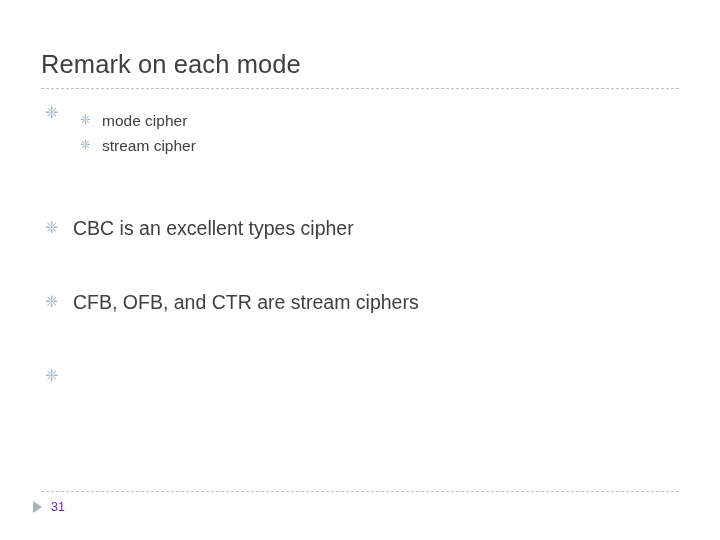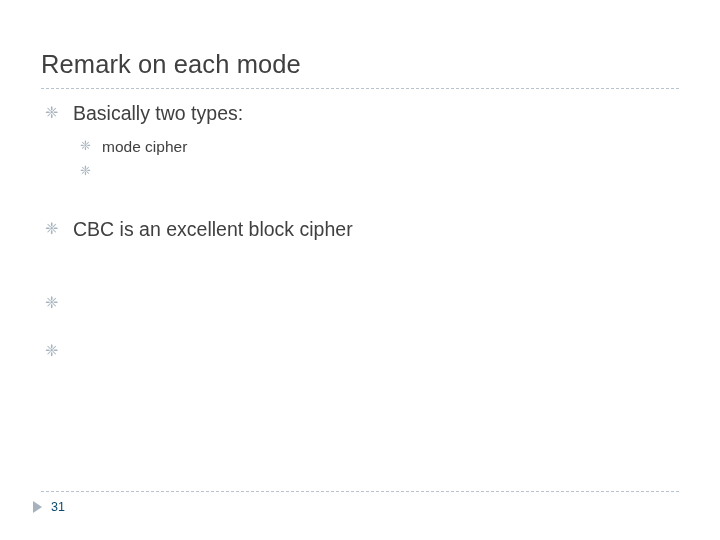--- a/index.html
+++ b/index.html
@@ -96,60 +96,61 @@
   }
   .footer .tri {
     width: 0;
     height: 0;
     border-left: 9px solid #a6b3be;
     border-top: 6px solid transparent;
     border-bottom: 6px solid transparent;
   }
   .footer .page-num {
     font-size: 12.5px;
-    color: #0c4a6e;
+    color: #6d28d9;
     line-height: 14px;
   }
 </style>
 </head>
 <body>
 
 <div class="slide">
 
   <div class="slide-title">Remark on each mode</div>
   <div class="title-rule"></div>
 
   <div class="body">
 
     <div class="bullet-l1">
       <span class="marker">❈</span>
-      <span>Basically two types:</span>
     </div>
 
     <div class="sub-list">
       <div class="bullet-l2">
         <span class="marker">❈</span>
         <span>mode cipher</span>
       </div>
       <div class="bullet-l2">
         <span class="marker">❈</span>
+        <span>stream cipher</span>
       </div>
     </div>
 
     <div class="gap-a"></div>
 
     <div class="bullet-l1">
       <span class="marker">❈</span>
-      <span>CBC is an excellent block cipher</span>
+      <span>CBC is an excellent types cipher</span>
     </div>
 
     <div class="gap-b"></div>
 
     <div class="bullet-l1">
       <span class="marker">❈</span>
+      <span>CFB, OFB, and CTR are stream ciphers</span>
     </div>
 
     <div class="gap-c"></div>
 
     <div class="bullet-l1">
       <span class="marker">❈</span>
     </div>
 
   </div>
 

